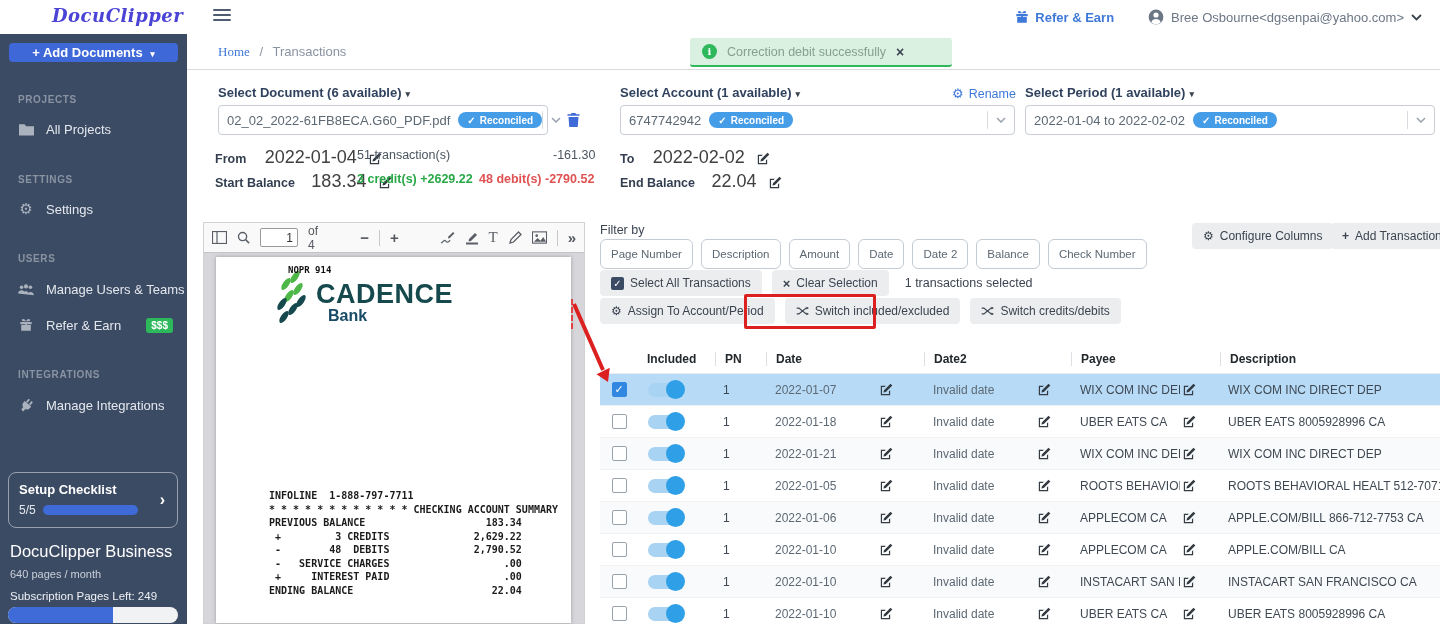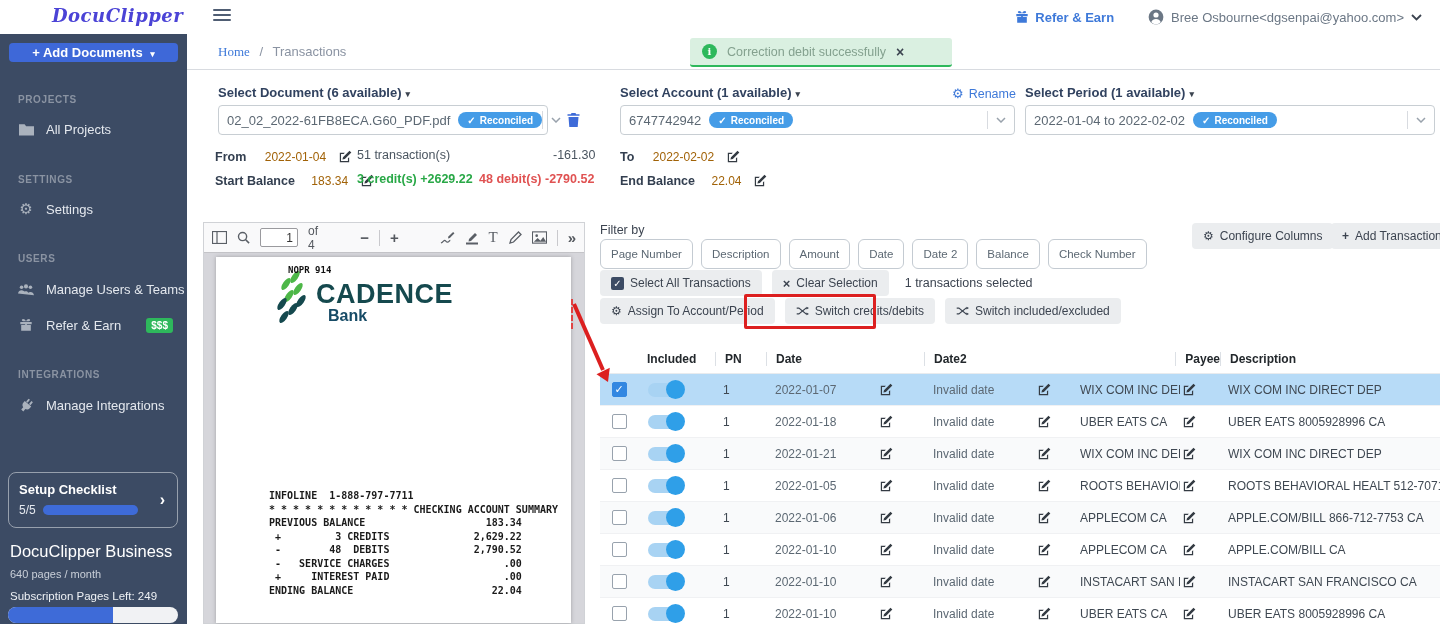--- a/index.html
+++ b/index.html
@@ -49,21 +49,21 @@
   
   .sel-label { position:absolute; font-size:13px; font-weight:bold; color:#31425f; }
   .caret { font-size:9px; color:#3c4450; margin-left:4px; }
   .sel-box { position:absolute; height:30px; border:1px solid #c8ced3; border-radius:4px; background:#fff; display:flex; align-items:center; padding:0 8px; cursor:pointer; }
   .sel-value { font-size:13px; color:#5c6873; white-space:nowrap; }
   .badge-reconciled { display:inline-flex; align-items:center; gap:4px; background:#459ce7; color:#fff; font-size:10px; font-weight:bold; border-radius:9px; padding:2.5px 9px; margin-left:8px; }
   .sel-right { margin-left:auto; display:flex; align-items:center; gap:8px; }
   .sel-divider { width:1px; height:18px; background:#d8dbe0; }
   .rename-link { position:absolute; font-size:12.5px; color:#3e79d9; display:flex; align-items:center; gap:5px; cursor:pointer; }
   .sum-label { font-weight:bold; color:#333f50; font-size:12.5px; }
-  .sum-val { color:#a16207; font-size:12px; }
+  .sum-val { color:#404040; font-size:18px; }
   .sum-green { color:#29a847; font-weight:bold; font-size:12.5px; }
   .sum-red { color:#e05252; font-weight:bold; font-size:12.5px; }
   .sum-gray { color:#4a5560; font-size:12.5px; }
   .edit-ic { display:inline-block; cursor:pointer; vertical-align:-2px; }
 
   
   .pdf-panel { position:absolute; left:203px; top:222px; width:382px; bottom:0; background:#d6d6db; border:1px solid #d0d2d6; }
   .pdf-toolbar { position:absolute; left:0; top:0; right:0; height:30px; background:#f9f9fa; border-bottom:1px solid #c4c4c8; display:flex; align-items:center; padding:0 8px; gap:10px; color:#5a5f66; }
   .pdf-tool { cursor:pointer; display:inline-flex; align-items:center; }
   .pdf-page-input { width:38px; height:19px; border:1px solid #9a9a9e; border-radius:2px; font-size:12px; text-align:right; padding-right:4px; font-family:inherit; color:#333; }
@@ -109,21 +109,21 @@
   .c-date2 { width:104px; padding-left:15px; color:#5c6873; }
   .c-edit2 { width:48px; padding-left:16px; }
   .c-payee { width:110px; padding-left:10px; color:#3f4852; white-space:nowrap; overflow:hidden; }
   .c-edit3 { width:40px; padding-left:3px; }
   .c-desc { flex:1; padding-left:8px; color:#3f4852; white-space:nowrap; overflow:hidden; }
   .h-check { width:38px; }
   .h-included { width:58px; }
   .h-pn { width:56px; padding-left:19px; }
   .h-date { width:166px; padding-left:14px; }
   .h-date2 { width:152px; padding-left:6px; }
-  .h-payee { width:150px; padding-left:1px;justify-content:flex-end; }
+  .h-payee { width:150px; padding-left:1px; }
   .h-desc { flex:1; padding-left:0px; }
   .checkbox { width:15px; height:15px; border:1.5px solid #98a2ad; border-radius:2px; background:#fff; cursor:pointer; display:inline-flex; align-items:center; justify-content:center; }
   .checkbox.checked { background:#3287e1; border-color:#3287e1; color:#fff; font-size:11px; }
   .toggle { width:36px; height:14px; background:#a8d3f3; border-radius:7px; position:relative; cursor:pointer; }
   .toggle .knob { position:absolute; right:-1px; top:-2.5px; width:19px; height:19px; border-radius:50%; background:#2f9fe8; }
 
   
   .anno-rect { position:absolute; left:744px; top:294px; width:132px; height:35px; border:3px solid #dc1f1f; border-radius:2px; z-index:8; pointer-events:none; }
   .anno-arrow { position:absolute; left:556px; top:292px; z-index:8; pointer-events:none; }
 
@@ -466,34 +466,34 @@
       <span>
           <svg class="ic" width="13" height="10" viewBox="0 0 18 12">
             <g stroke="#3c4450" stroke-width="1.6" fill="none">
               <path d="M1 2h3l10 8h1.5"></path>
               <path d="M1 10h3l10-8h1.5"></path>
             </g>
             <path d="M14.5 0l3.5 2-3.5 2z" fill="#3c4450"></path>
             <path d="M14.5 8l3.5 2-3.5 2z" fill="#3c4450"></path>
           </svg>
         </span>
-        <span>Switch credits/debits</span>
+        <span>Switch included/excluded</span>
     </button>
     <button class="gray-btn">
       <span>
           <svg class="ic" width="13" height="10" viewBox="0 0 18 12">
             <g stroke="#3c4450" stroke-width="1.6" fill="none">
               <path d="M1 2h3l10 8h1.5"></path>
               <path d="M1 10h3l10-8h1.5"></path>
             </g>
             <path d="M14.5 0l3.5 2-3.5 2z" fill="#3c4450"></path>
             <path d="M14.5 8l3.5 2-3.5 2z" fill="#3c4450"></path>
           </svg>
         </span>
-        <span>Switch included/excluded</span>
+        <span>Switch credits/debits</span>
     </button>
   </div>
 
   <div class="ttable">
     <div class="thead">
       <span class="cell h-check"></span>
       <span class="cell h-included">
           <span class="hsep"></span>
           <span>Included</span>
         </span>

